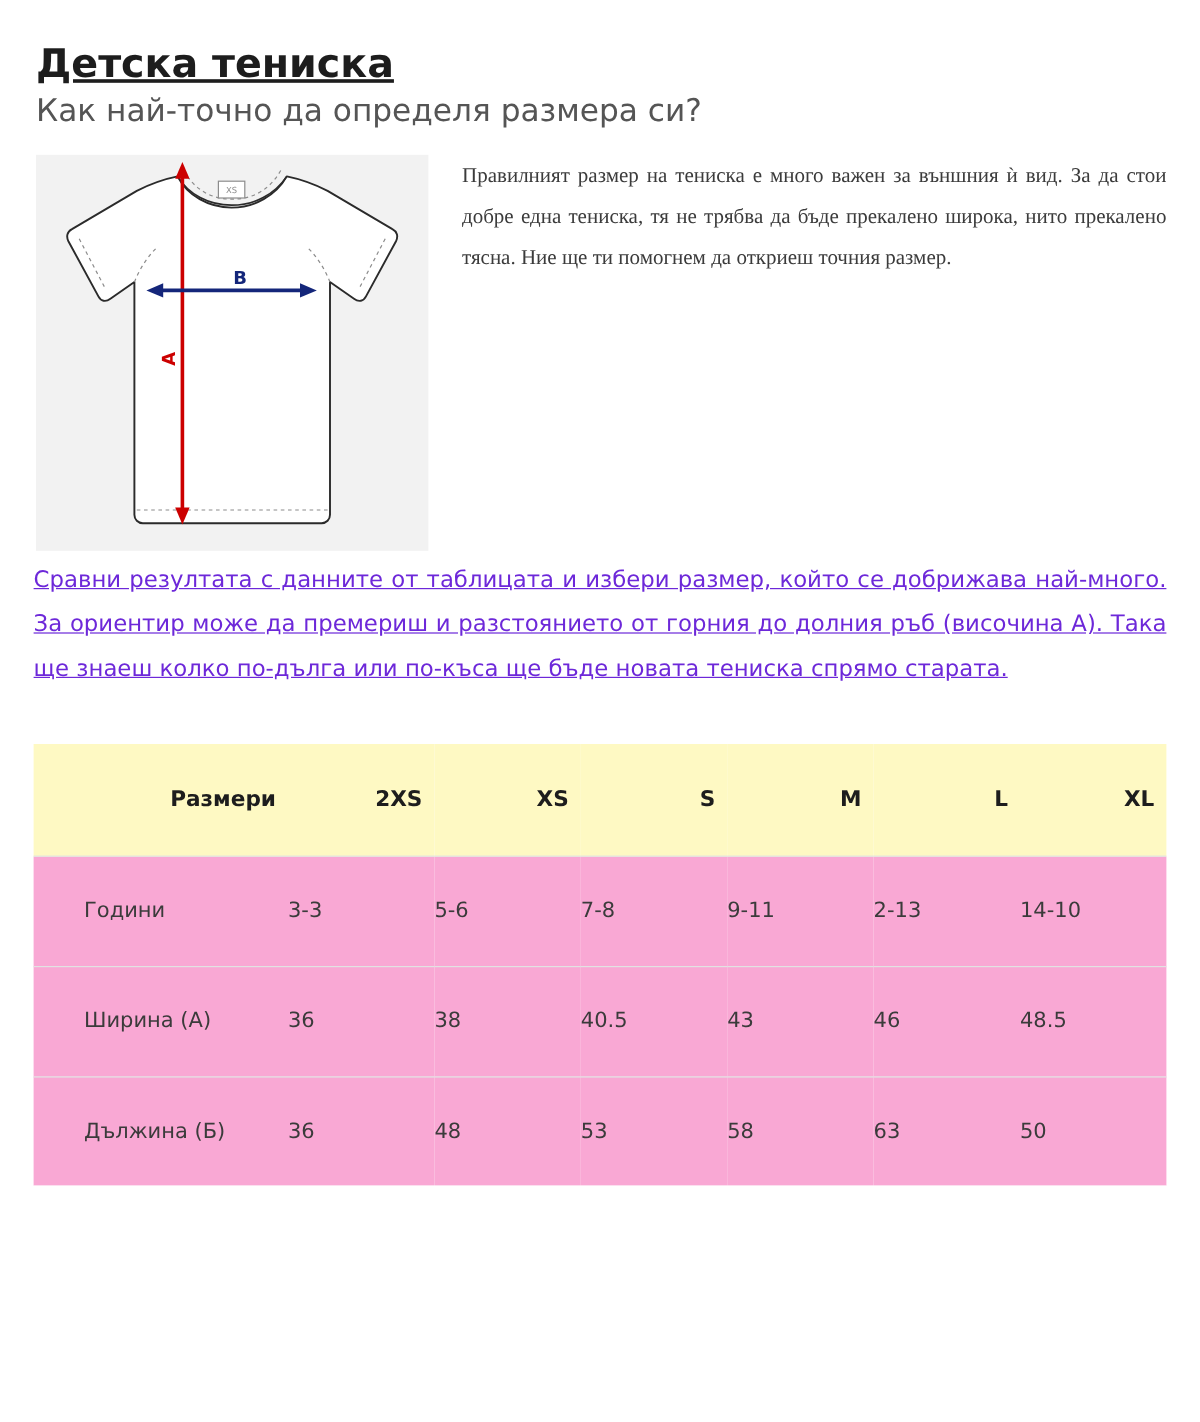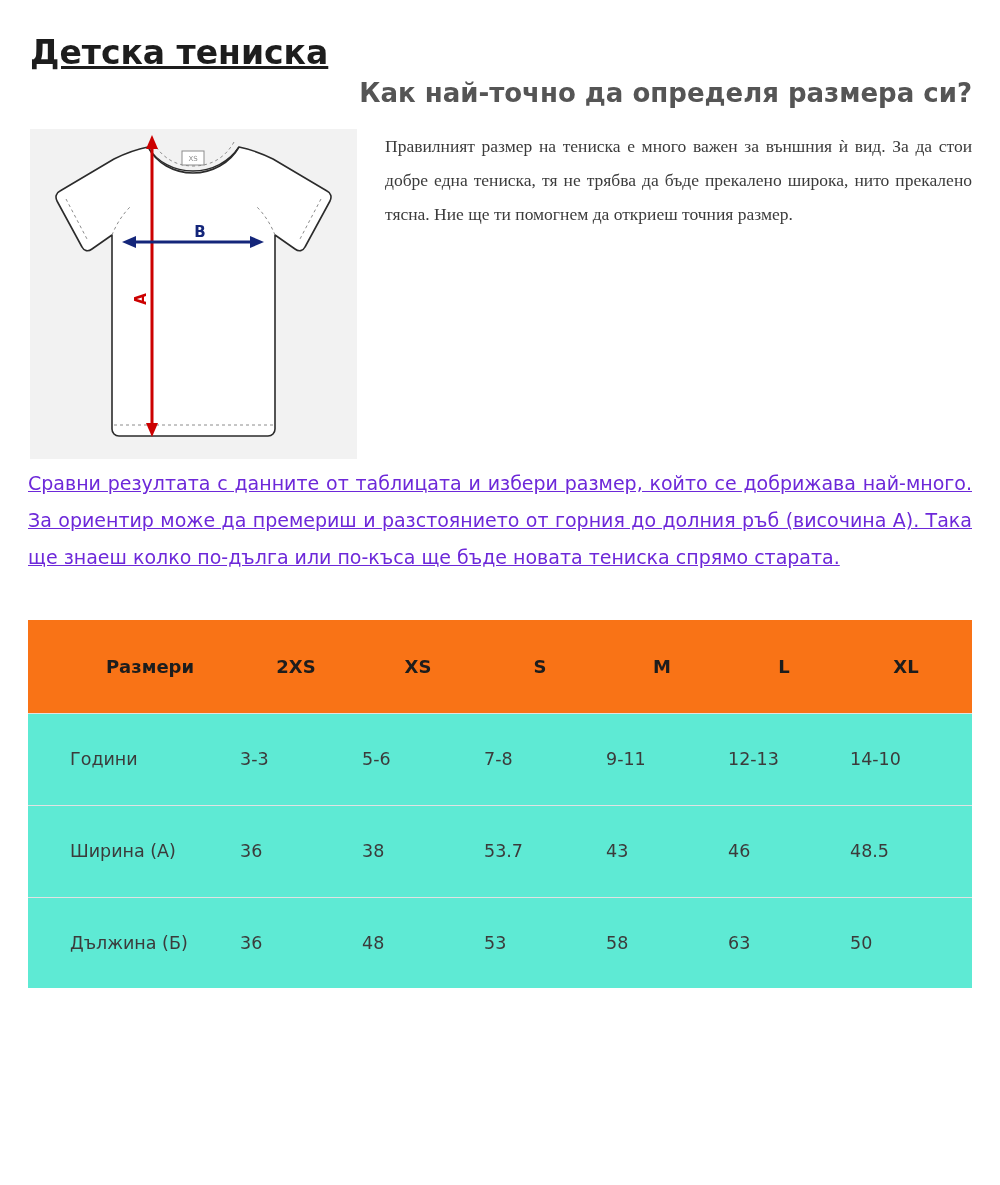--- a/index.html
+++ b/index.html
@@ -22,25 +22,24 @@
     font-size: 33px;
     font-weight: bold;
     color: #1d1d1d;
     letter-spacing: 0px;
     margin: 0 0 6px 2px;
     line-height: 1.15;
     text-decoration: underline;
   }
   .subtitle {
     font-size: 26px;
-    font-weight: bold;
+    font-weight: normal;
     color: #555555;
     margin: 0 0 20px 2px;
     line-height: 1.2;
-    text-align: right;
   }
   .top-block {
     position: relative;
   }
   .figure {
     float: left;
     width: 327px;
     height: 330px;
     background: #f2f2f2;
     margin: 0 28px 6px 2px;
@@ -71,31 +70,31 @@
   .table-wrap {
     margin-top: 44px;
     width: 944px;
   }
   table.size-table {
     width: 100%;
     border-collapse: collapse;
     font-size: 17.5px;
   }
   table.size-table thead th {
-    background: #f97316;
-    text-align: center;
+    background: #fef9c3;
+    text-align: right;
     font-weight: bold;
     color: #1d1d1d;
     padding: 36px 10px 36px 0;
     border: none;
     font-size: 18px;
   }
   table.size-table thead th.first { padding-left: 42px; width: 212px; }
   table.size-table tbody td {
-    background: #5eead4;
+    background: #f9a8d4;
     padding: 30px 10px 30px 0;
     vertical-align: top;
     color: #3b3b3b;
     border-top: 1px solid #e2e2e2;
     line-height: 1.75;
   }
   table.size-table tbody td.first { padding-left: 42px; }
   table.size-table col.c-label { width: 212px; }
   table.size-table col.c-val { width: 122px; }
   .spacer { height: 40px; background: #ffffff; }
@@ -172,28 +171,28 @@
           <th>XL</th>
         </tr>
       </thead>
       <tbody>
         <tr>
           <td class="first">Години</td>
           <td>3-3</td>
           <td>5-6</td>
           <td>7-8</td>
           <td>9-11</td>
-          <td>12-13</td>
+          <td>2-13</td>
           <td>14-10</td>
         </tr>
         <tr>
           <td class="first">Ширина (А)</td>
           <td>36</td>
           <td>38</td>
-          <td>53.7</td>
+          <td>40.5</td>
           <td>43</td>
           <td>46</td>
           <td>48.5</td>
         </tr>
         <tr>
           <td class="first">Дължина (Б)</td>
           <td>36</td>
           <td>48</td>
           <td>53</td>
           <td>58</td>

